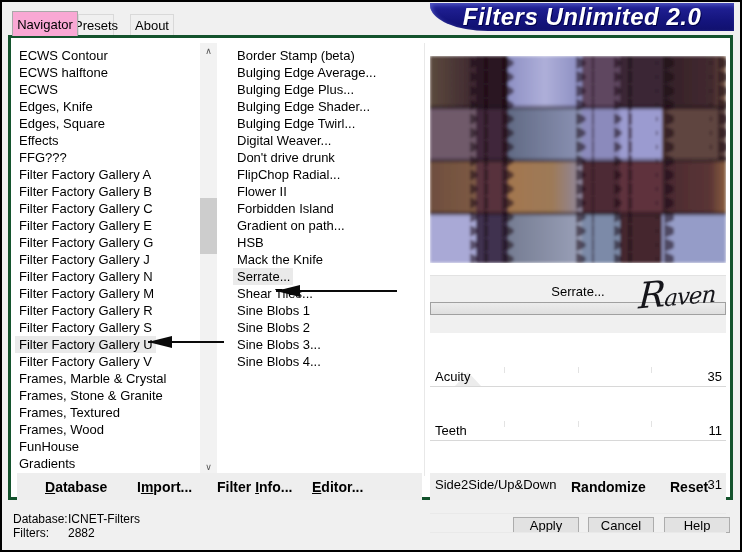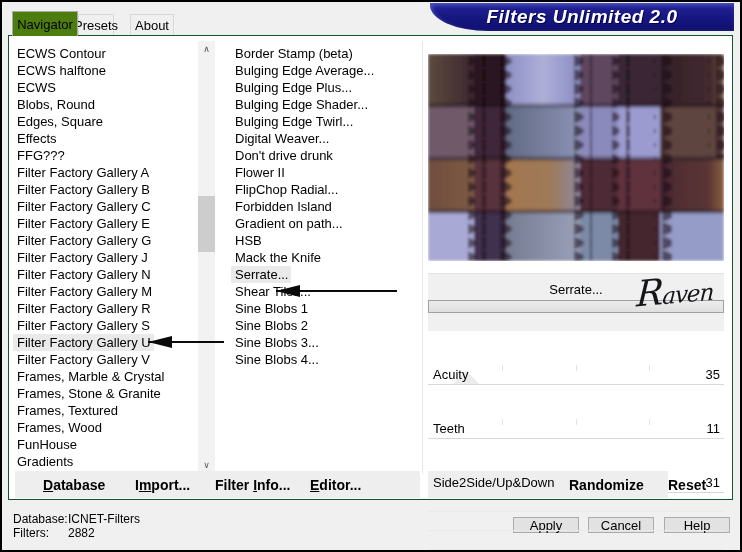--- a/index.html
+++ b/index.html
@@ -11,39 +11,39 @@
   }
   
   .banner{
     position:absolute;left:428px;top:1px;width:304px;height:28px;
     background:linear-gradient(180deg,#23239a 0%,#15157e 60%,#10106e 100%);
     border-bottom-left-radius:58px 26px;
     box-shadow:inset 2px 2px 4px rgba(120,130,230,.55);
     display:flex;align-items:center;justify-content:center;
   }
   .banner-title{
-    font-size:19px;font-weight:bold;font-style:italic;color:#fff;
+    font-size:24px;font-weight:bold;font-style:italic;color:#fff;
     letter-spacing:.5px;text-shadow:1px 1px 0 #00004a;white-space:nowrap;
   }
   
   .tabstrip{position:absolute;left:0;top:0;}
   .tab{
     position:absolute;top:12px;height:21px;background:#f0f0f0;
     border:1px solid #d9d9d9;border-bottom:none;
     font-size:13px;display:flex;align-items:center;justify-content:center;
     z-index:3;cursor:default;
   }
   .tab.active{
-    top:9px;height:25px;background:#4d7c0f;border:1px solid #a9a9a9;border-bottom:none;
+    top:9px;height:25px;background:#f9a8d4;border:1px solid #a9a9a9;border-bottom:none;
     z-index:5;
   }
   
   .panel{
     position:absolute;left:6px;top:33px;width:725px;height:465px;
-    background:#fff;border:1px solid #14532d;z-index:2;
+    background:#fff;border:3px solid #14532d;z-index:2;
   }
   
   .list{position:absolute;overflow:hidden;}
   .list-cats{left:4px;top:9px;width:188px;height:428px;}
   .list-filters{left:222px;top:9px;width:190px;height:376px;}
   .li{height:17px;line-height:17px;font-size:13px;white-space:nowrap;}
   .li .lbl{display:inline-block;padding:0 3px 0 4px;}
   .li.selected .lbl{background:#eaeaea;}
   
   .sbar{position:absolute;left:189px;top:5px;width:17px;height:433px;background:#f2f2f2;}
@@ -85,21 +85,21 @@
     position:absolute;left:var(--thumb,50%);bottom:0;width:0;height:0;z-index:0;
     border-left:13px solid transparent;border-right:13px solid transparent;
     border-bottom:14px solid #ececec;transform:translateX(-50%);
   }
   .param-lbl{position:absolute;left:5px;top:2px;font-size:13px;z-index:1;}
   .param-val{position:absolute;right:4px;top:2px;font-size:13px;z-index:1;}
   .empty-row{height:19px;border-bottom:1px solid #e9e9e9;}
   
   .strip{position:absolute;top:435px;height:27px;background:#eeeeee;}
   .strip-left{left:6px;width:405px;}
-  .strip-right{left:419px;width:240px;padding-left:28px;}
+  .strip-right{left:419px;width:296px;padding-left:28px;}
   .strip .sbtn{
     position:absolute;top:0;height:27px;display:flex;align-items:center;
     font-size:14px;font-weight:bold;white-space:nowrap;cursor:default;
   }
   .sbtn .u{text-decoration:underline;}
   
   .arrow{position:absolute;height:2px;background:#0a0a0a;z-index:9;}
   .arrow::before{
     content:"";position:absolute;left:0;top:-5px;width:0;height:0;
     border-top:6px solid transparent;border-bottom:6px solid transparent;
@@ -154,21 +154,21 @@
 
         <div class="li">
           <span class="lbl">ECWS halftone</span>
         </div>
 
         <div class="li">
           <span class="lbl">ECWS</span>
         </div>
 
         <div class="li">
-          <span class="lbl">Blobs, Round</span>
+          <span class="lbl">Edges, Knife</span>
         </div>
 
         <div class="li">
           <span class="lbl">Edges, Square</span>
         </div>
 
         <div class="li">
           <span class="lbl">Effects</span>
         </div>
 
@@ -284,25 +284,25 @@
 
         <div class="li">
           <span class="lbl">Digital Weaver...</span>
         </div>
 
         <div class="li">
           <span class="lbl">Don't drive drunk</span>
         </div>
 
         <div class="li">
+          <span class="lbl">FlipChop Radial...</span>
+        </div>
+
+        <div class="li">
           <span class="lbl">Flower II</span>
-        </div>
-
-        <div class="li">
-          <span class="lbl">FlipChop Radial...</span>
         </div>
 
         <div class="li">
           <span class="lbl">Forbidden Island</span>
         </div>
 
         <div class="li">
           <span class="lbl">Gradient on path...</span>
         </div>
 

